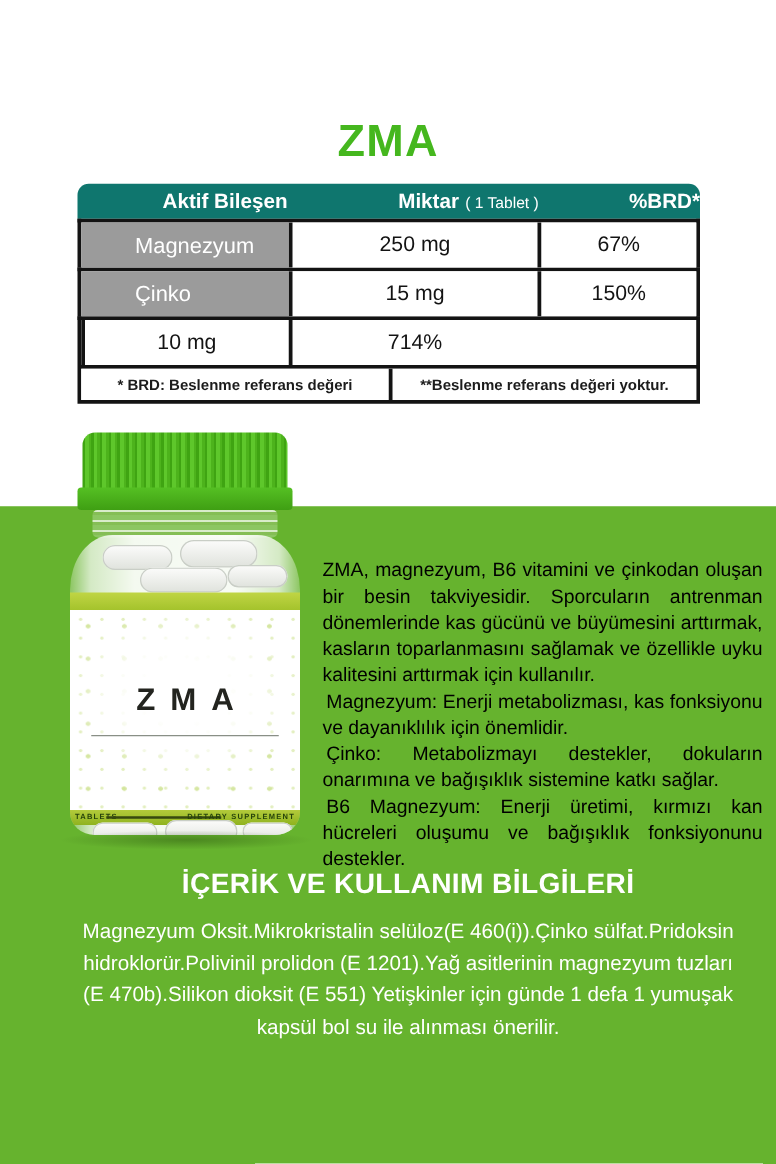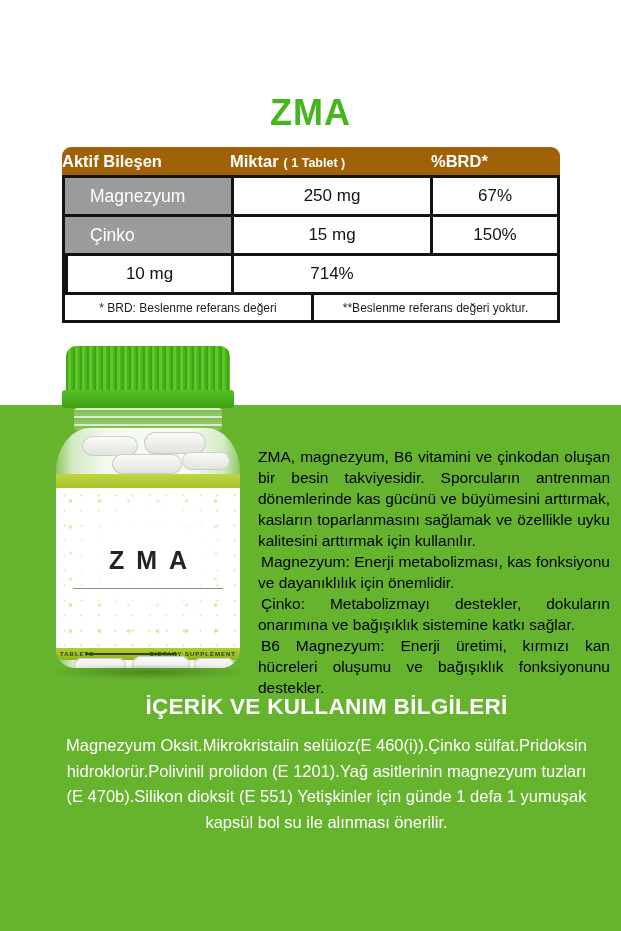--- a/index.html
+++ b/index.html
@@ -4,34 +4,34 @@
 <style>
   html,body{margin:0;padding:0;background:#ffffff;font-family:"Liberation Sans",sans-serif;}
   .canvas{position:relative;width:621px;height:931px;background:#ffffff;overflow:hidden;}
 
   
   .page-title{position:absolute;top:92px;left:0;width:621px;text-align:center;
     font-size:36px;font-weight:800;letter-spacing:1px;color:#45b71e;}
 
   
   .ntable{position:absolute;left:62px;top:147px;width:498px;}
-  .thead{height:28px;background:#a16207;border-radius:9px 9px 0 0;display:grid;
-    grid-template-columns:168px 201px 129px;align-items:center;text-align:left;
+  .thead{height:28px;background:#0f766e;border-radius:9px 9px 0 0;display:grid;
+    grid-template-columns:168px 201px 129px;align-items:center;text-align:right;
     color:#ffffff;font-weight:700;font-size:16.5px;}
-  .thead .small{font-size:12.5px;margin-left:5px;font-weight:700;}
+  .thead .small{font-size:12.5px;margin-left:5px;font-weight:400;}
   .trow{display:grid;grid-template-columns:166px 199px 127px;height:36px;
     border:3px solid #131313;border-bottom:none;box-sizing:content-box;}
   .td{display:flex;align-items:center;justify-content:center;background:#ffffff;
     font-size:17px;color:#131313;}
   .td.name{background:#9b9b9b;color:#ffffff;justify-content:flex-start;
-    padding-left:25px;font-size:17.5px;font-weight:500;}
+    padding-left:43px;font-size:17.5px;font-weight:500;}
   .td.val{border-left:3px solid #131313;font-weight:500;}
   .tfoot{display:grid;grid-template-columns:246px 246px;height:25px;border:3px solid #131313;}
   .tf{display:flex;align-items:center;justify-content:center;background:#ffffff;
-    font-size:12px;color:#1c1c1c;}
+    font-size:12px;color:#1c1c1c;font-weight:bold;}
   .tf.right{border-left:3px solid #131313;}
 
   
   .green-panel{position:absolute;left:0;top:405px;width:621px;height:526px;background:#66b32e;}
 
   
   .bottle{position:absolute;left:54px;top:344px;width:190px;height:340px;}
   .cap-ribs{position:absolute;left:12px;top:2px;width:164px;height:46px;
     border-radius:10px 10px 2px 2px;
     background:repeating-linear-gradient(90deg,#3fa412 0 2px,#5ec72b 2px 5px,#4db31c 5px 7px);}

